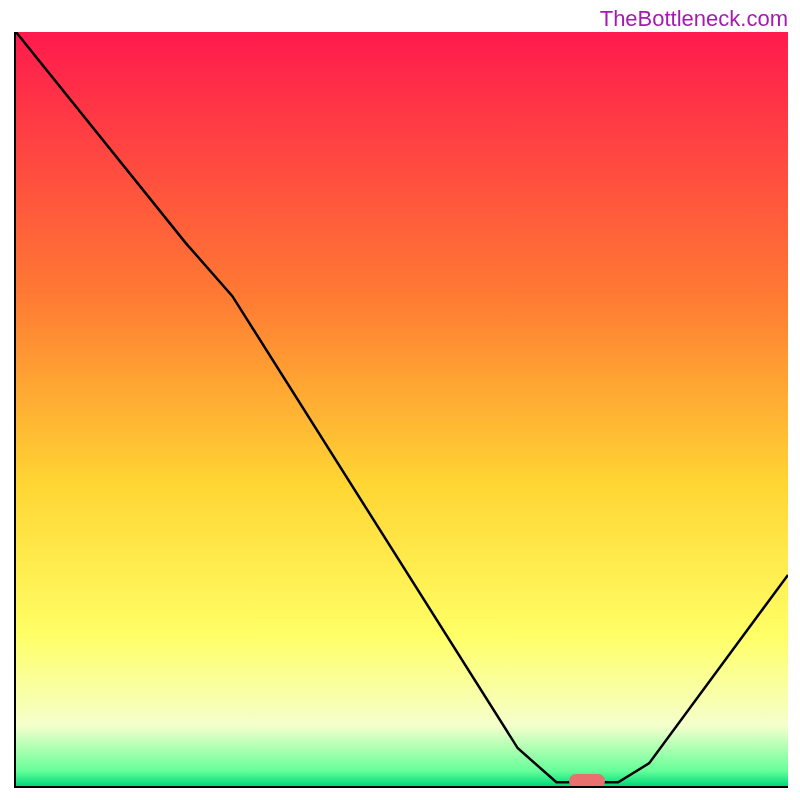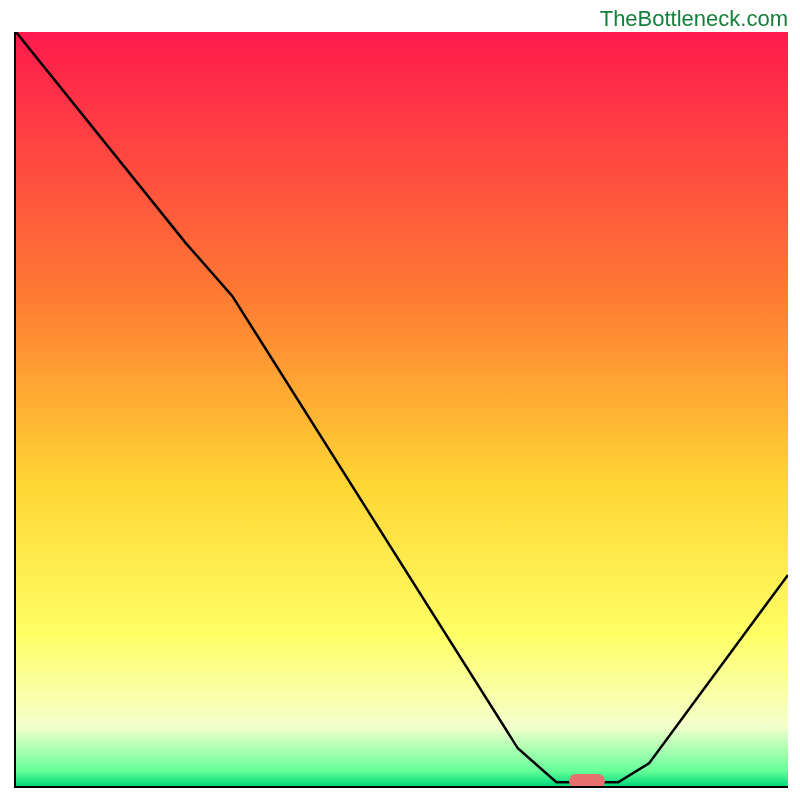--- a/index.html
+++ b/index.html
@@ -13,21 +13,21 @@
   .chart-container {
     position: relative;
     width: 800px;
     height: 800px;
   }
   .watermark {
     position: absolute;
     top: 6px;
     right: 12px;
     font-size: 22px;
-    color: #15803d;
+    color: #a21caf;
     font-weight: 500;
     z-index: 10;
   }
   .plot-area {
     position: absolute;
     left: 14px;
     top: 32px;
     width: 772px;
     height: 754px;
     border-left: 2.5px solid #000;

